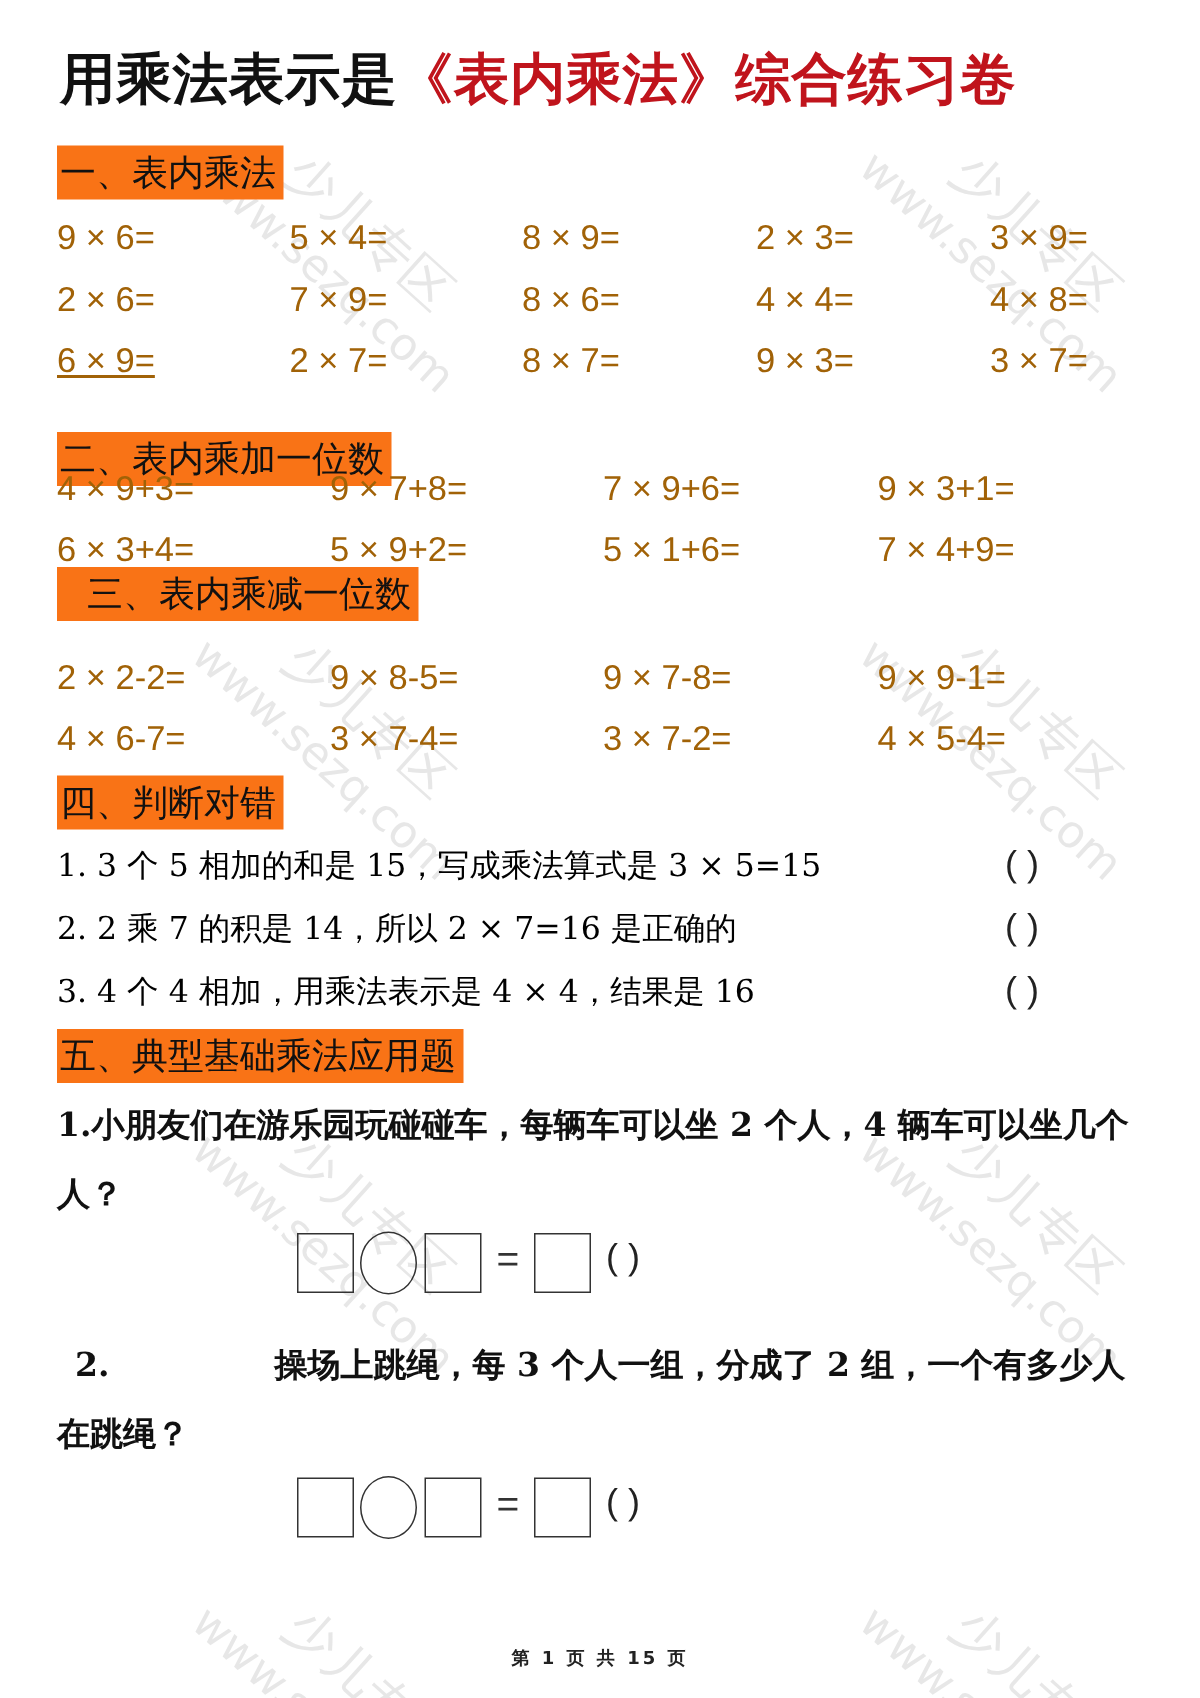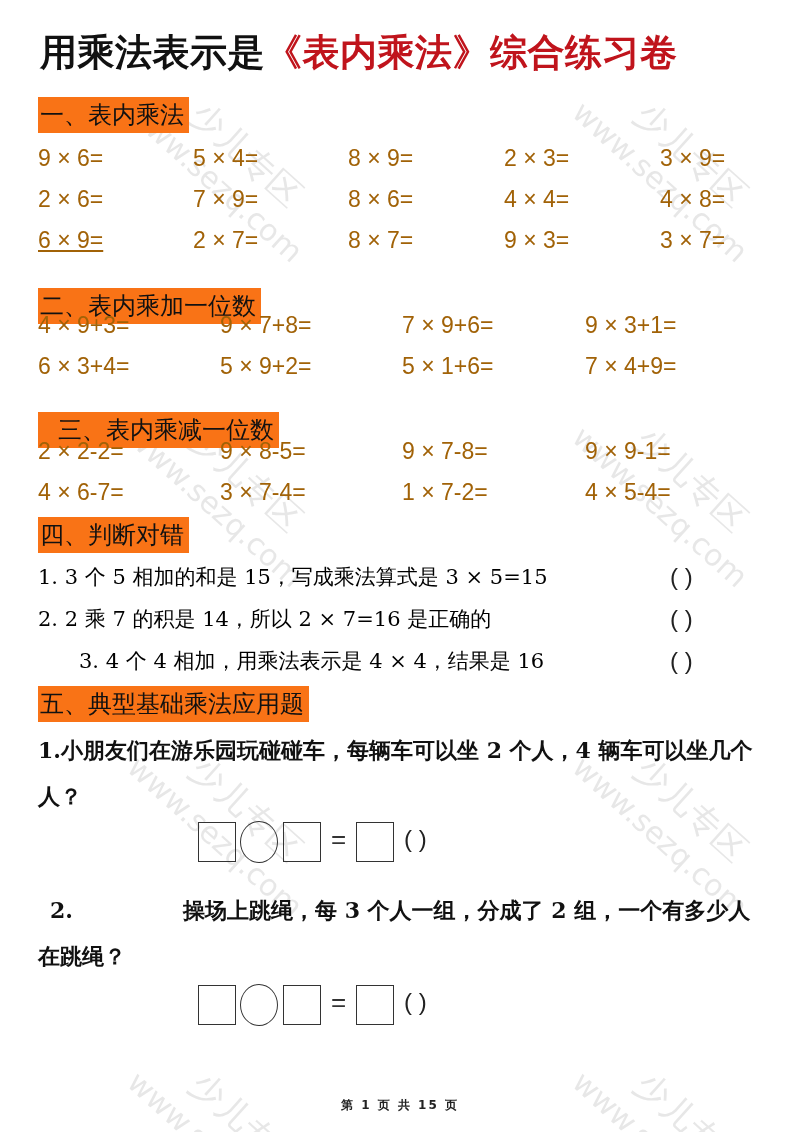--- a/index.html
+++ b/index.html
@@ -104,40 +104,40 @@
     <span class="cell" style="left:402px;">7 × 9+6=</span>
     <span class="cell" style="left:585px;">9 × 3+1=</span>
   </div>
   <div class="row" style="top:348px;">
     <span class="cell" style="left:38px;">6 × 3+4=</span>
     <span class="cell" style="left:220px;">5 × 9+2=</span>
     <span class="cell" style="left:402px;">5 × 1+6=</span>
     <span class="cell" style="left:585px;">7 × 4+9=</span>
   </div>
 
-  <div class="sec-head" style="top:412px;padding-left:20px;">三、表内乘减一位数</div>
+  <div class="sec-head" style="top:378px;padding-left:20px;">三、表内乘减一位数</div>
   <div class="row" style="top:433px;">
     <span class="cell" style="left:38px;">2 × 2-2=</span>
     <span class="cell" style="left:220px;">9 × 8-5=</span>
     <span class="cell" style="left:402px;">9 × 7-8=</span>
     <span class="cell" style="left:585px;">9 × 9-1=</span>
   </div>
   <div class="row" style="top:474px;">
     <span class="cell" style="left:38px;">4 × 6-7=</span>
     <span class="cell" style="left:220px;">3 × 7-4=</span>
-    <span class="cell" style="left:402px;">1 × 7-2=</span>
+    <span class="cell" style="left:402px;">3 × 7-2=</span>
     <span class="cell" style="left:585px;">4 × 5-4=</span>
   </div>
 
   <div class="sec-head" style="top:517px;">四、判断对错</div>
   <div class="tf" style="top:561px;">1. 3 个 5 相加的和是 15，写成乘法算式是 3 × 5=15</div>
   <div class="paren" style="top:561px; left:670px;">(        )</div>
   <div class="tf" style="top:603px;">2. 2 乘 7 的积是 14，所以 2 × 7=16 是正确的</div>
   <div class="paren" style="top:603px; left:670px;">(        )</div>
-  <div class="tf" style="top:645px;margin-left:41px;">3. 4 个 4 相加，用乘法表示是 4 × 4，结果是 16</div>
+  <div class="tf" style="top:645px;">3. 4 个 4 相加，用乘法表示是 4 × 4，结果是 16</div>
   <div class="paren" style="top:645px; left:670px;">(        )</div>
 
   <div class="sec-head" style="top:686px;">五、典型基础乘法应用题</div>
   <div class="prob" style="top:727px;">1.小朋友们在游乐园玩碰碰车，每辆车可以坐 2 个人，4 辆车可以坐几个人？</div>
   <div class="eq" style="top:822px; width:300px;">
     <div class="box" style="left:0;"></div>
     <div class="oval" style="left:42px; top:-1px;"></div>
     <div class="box" style="left:85px;"></div>
     <span class="eqsign" style="left:133px;">=</span>
     <div class="box" style="left:158px;"></div>

